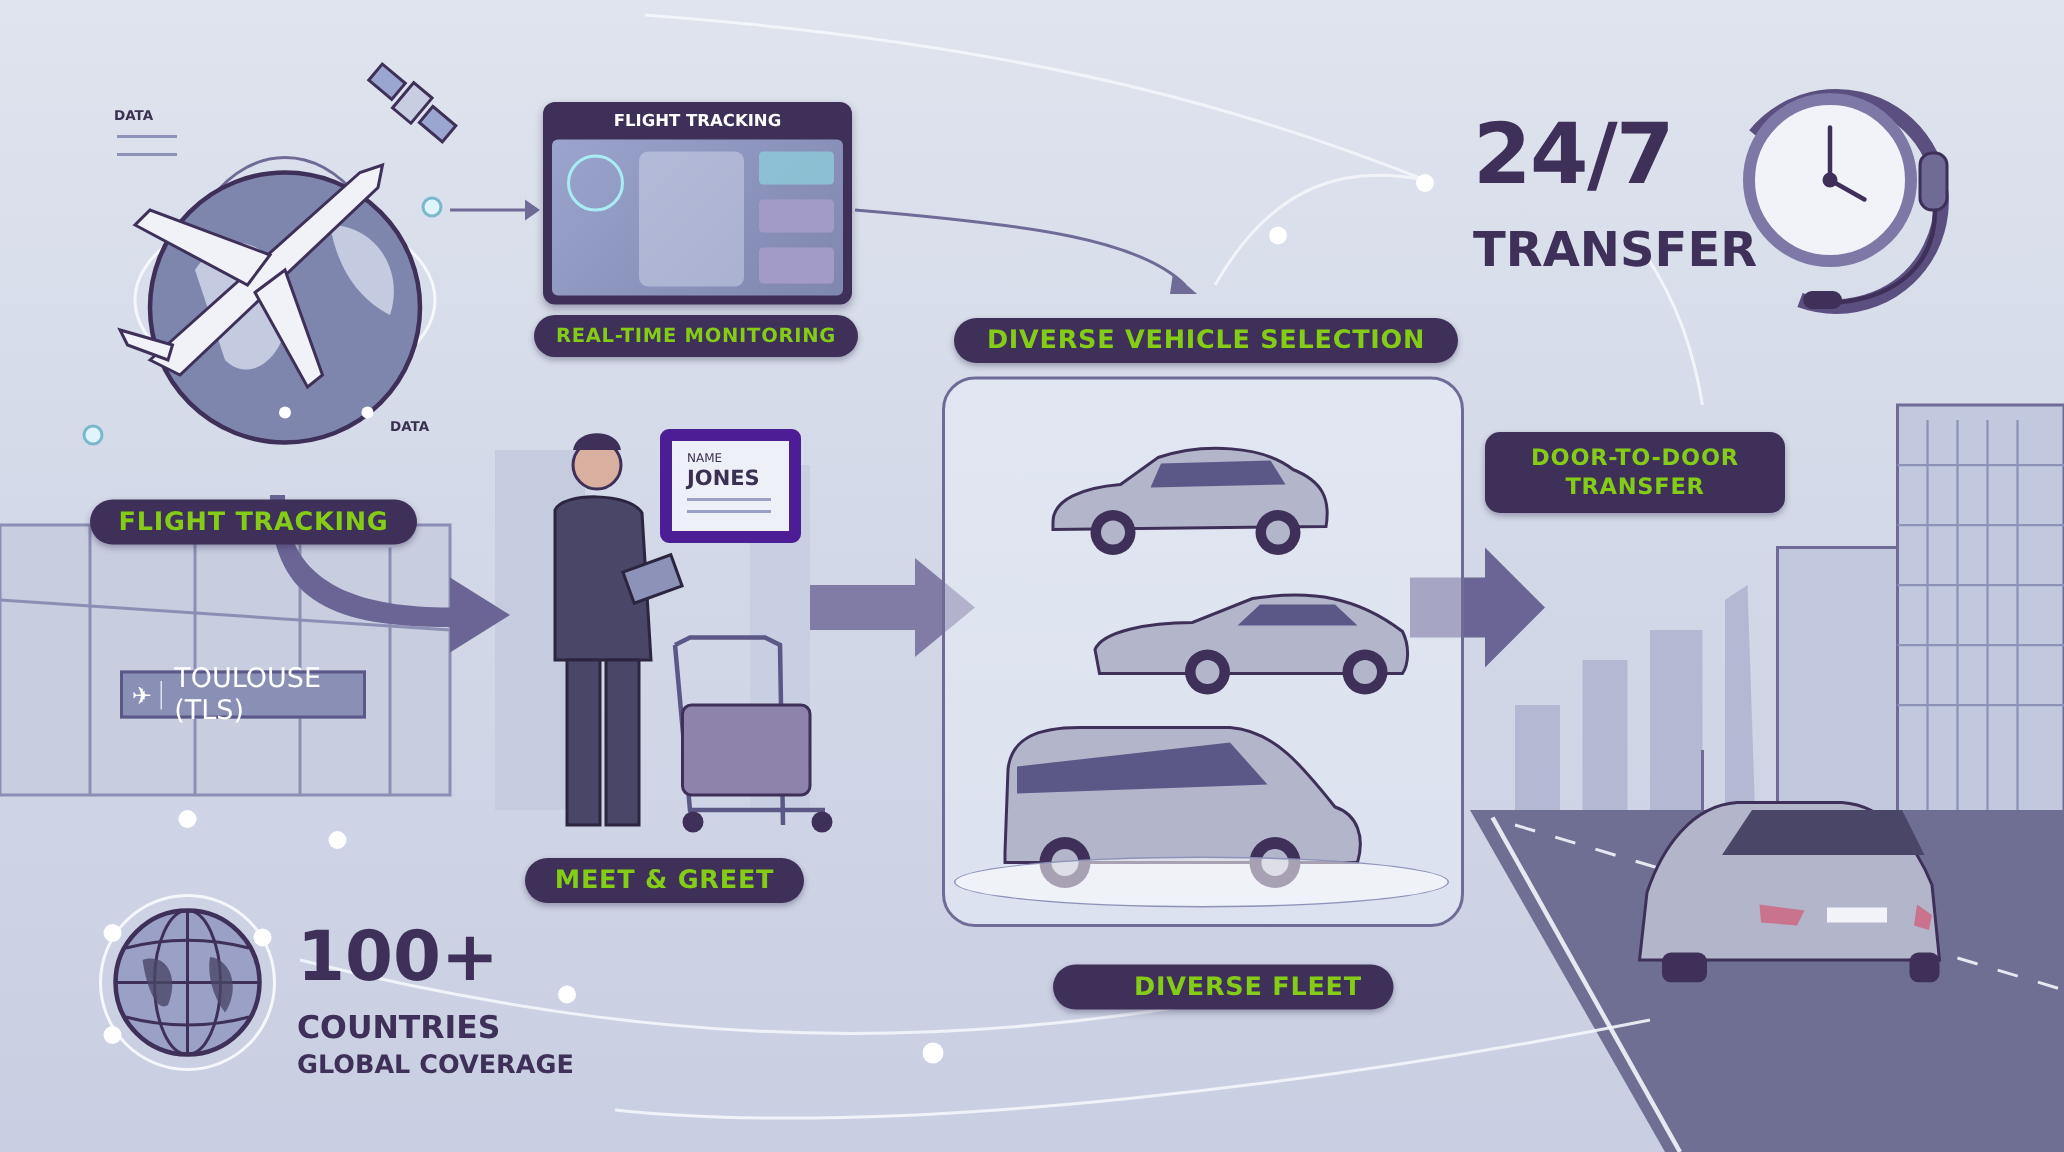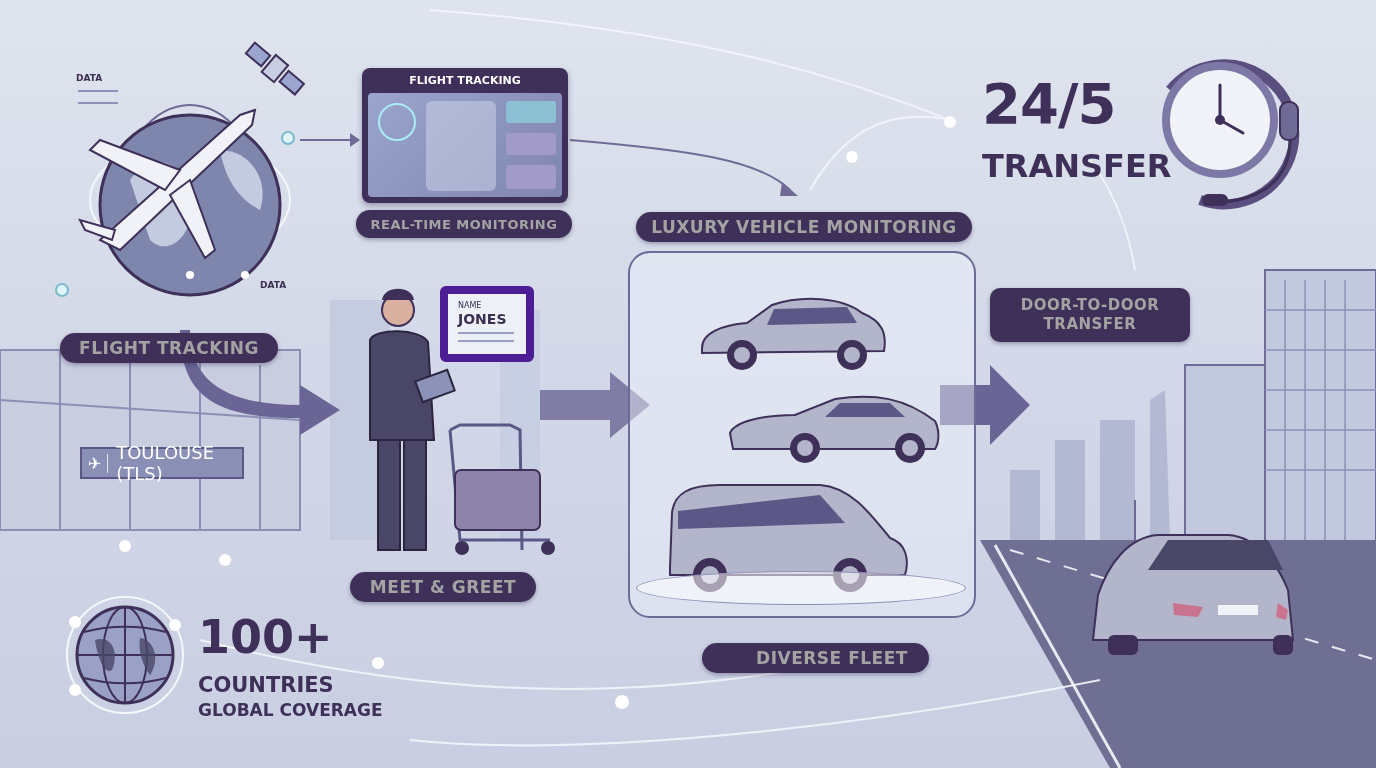--- a/index.html
+++ b/index.html
@@ -1,20 +1,20 @@
 <!DOCTYPE html>
 <html><head>
 <meta charset="utf-8">
 <style>
   html,body{margin:0;padding:0;}
   body{width:1376px;height:768px;overflow:hidden;position:relative;
     background:linear-gradient(180deg,#dfe4ee 0%,#d3d9e8 45%,#c9cfe2 100%);
     font-family:"DejaVu Sans","Liberation Sans",sans-serif;color:#3b3052;}
   .abs{position:absolute;}
-  .pill{position:absolute;background:#3e3058;color:#a3a3a3;font-weight:bold;
+  .pill{position:absolute;background:#3e3058;color:#84cc16;font-weight:bold;
     border-radius:18px;display:flex;align-items:center;justify-content:center;
     letter-spacing:0.5px;box-shadow:0 2px 4px rgba(40,30,70,0.35);text-align:center;}
   .big{font-weight:900;color:#3e3058;}
   .glass{background:rgba(240,244,252,0.45);border:2px solid #6f6b96;}
 </style>
 </head>
 <body>
 
 <svg class="abs" style="left:0;top:0" width="1376" height="768">
 
@@ -124,21 +124,21 @@
   <div class="abs" style="left:6px;top:25px;width:194px;height:104px;background:linear-gradient(135deg,#9aa4cc,#7f86b0);border-radius:4px;">
     <div class="abs" style="left:10px;top:10px;width:34px;height:34px;border:2px solid #a9ecf4;border-radius:50%;"></div>
     <div class="abs" style="left:58px;top:8px;width:70px;height:90px;background:rgba(210,215,235,0.5);border-radius:6px;"></div>
     <div class="abs" style="left:138px;top:8px;width:50px;height:22px;background:#8fd3de;opacity:0.7;border-radius:3px;"></div>
     <div class="abs" style="left:138px;top:40px;width:50px;height:22px;background:#a39bc7;border-radius:3px;"></div>
     <div class="abs" style="left:138px;top:72px;width:50px;height:24px;background:#a39bc7;border-radius:3px;"></div>
   </div>
 </div>
 <div class="pill" style="left:356px;top:210px;width:216px;height:28px;font-size:13px;">REAL-TIME MONITORING</div>
 
-<div class="abs big" style="left:982px;top:74px;font-size:56px;line-height:60px;letter-spacing:-1px;">24/5</div>
+<div class="abs big" style="left:982px;top:74px;font-size:56px;line-height:60px;letter-spacing:-1px;">24/7</div>
 <div class="abs big" style="left:982px;top:148px;font-size:32px;line-height:36px;">TRANSFER</div>
 <svg class="abs" style="left:1140px;top:40px" width="170" height="180">
   <path d="M30,50 A70,70 0 1 1 60,160" fill="none" stroke="#5b4f80" stroke-width="10"></path>
   <circle cx="80" cy="80" r="54" fill="#f2f3f8" stroke="#7d78a6" stroke-width="8"></circle>
   <g stroke="#3e3058" stroke-width="3" stroke-linecap="round">
     <line x1="80" y1="80" x2="80" y2="45"></line>
       <line x1="80" y1="80" x2="103" y2="93"></line>
   </g>
   <circle cx="80" cy="80" r="5" fill="#3e3058"></circle>
   <rect x="140" y="62" width="18" height="38" rx="8" fill="#6f6b96" stroke="#3e3058" stroke-width="2"></rect>
@@ -166,21 +166,21 @@
   <g stroke="#5b5787" stroke-width="3" fill="none">
     <path d="M100,150 L110,145 L160,145 L170,150 L172,270"></path>
     <path d="M100,150 L110,260 L200,260"></path>
   </g>
   <rect x="105" y="190" width="85" height="60" rx="6" fill="#8e83ab" stroke="#3e3058" stroke-width="2"></rect>
   <circle cx="112" cy="268" r="7" fill="#3e3058"></circle>
     <circle cx="198" cy="268" r="7" fill="#3e3058"></circle>
 </svg>
 <div class="pill" style="left:350px;top:572px;width:186px;height:30px;font-size:17px;">MEET &amp; GREET</div>
 
-<div class="pill" style="left:636px;top:212px;width:336px;height:30px;font-size:17px;">LUXURY VEHICLE MONITORING</div>
+<div class="pill" style="left:636px;top:212px;width:336px;height:30px;font-size:17px;">DIVERSE VEHICLE SELECTION</div>
 <div class="abs glass" style="left:628px;top:251px;width:344px;height:363px;border-radius:22px;">
   <svg class="abs" style="left:62px;top:40px" width="200" height="85">
     <path d="M10,55 C10,40 30,32 55,30 L80,12 C110,2 150,4 170,20 C190,28 195,40 192,58 L10,60 Z" fill="#b3b6cb" stroke="#3e3058" stroke-width="2"></path>
     <path d="M82,16 L155,14 L165,30 L75,32 Z" fill="#5b5787"></path>
     <circle cx="50" cy="62" r="15" fill="#3e3058"></circle>
       <circle cx="160" cy="62" r="15" fill="#3e3058"></circle>
     <circle cx="50" cy="62" r="8" fill="#b3b6cb"></circle>
       <circle cx="160" cy="62" r="8" fill="#b3b6cb"></circle>
   </svg>
   <svg class="abs" style="left:95px;top:140px" width="220" height="75">

